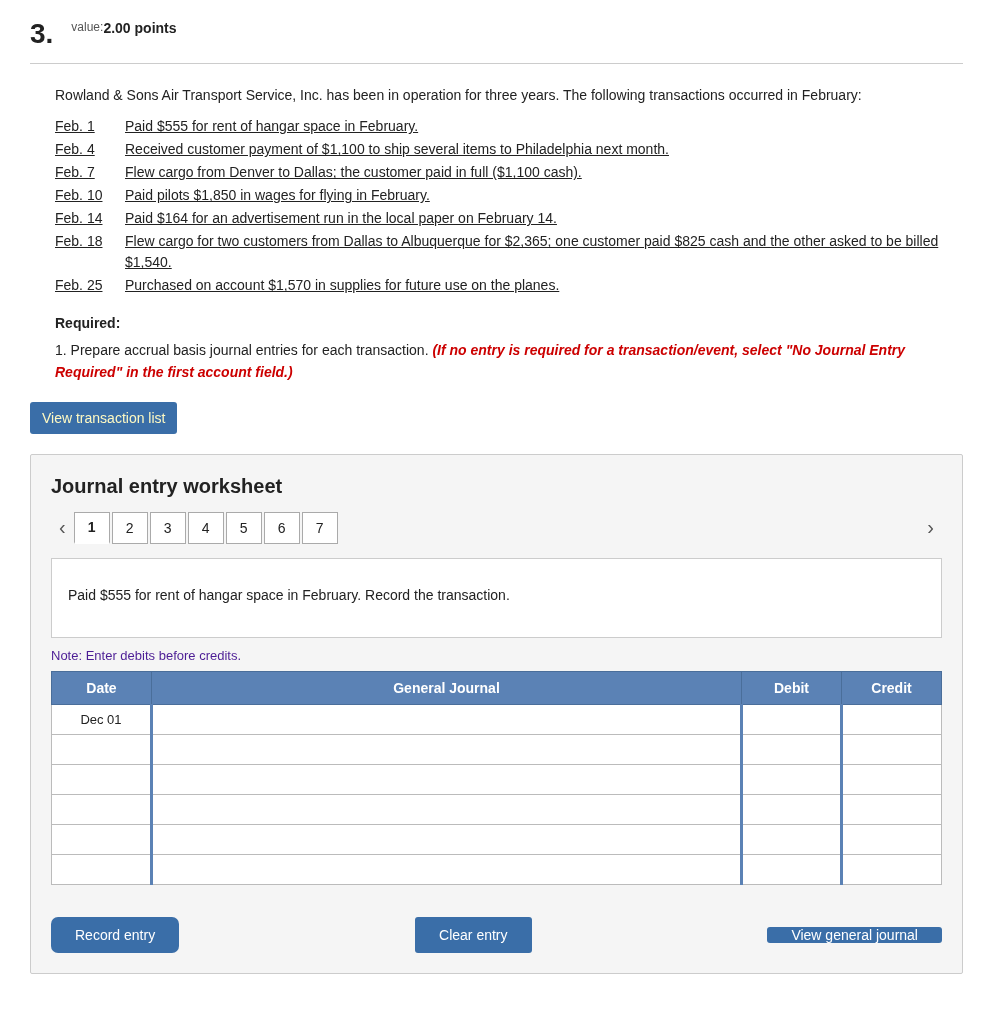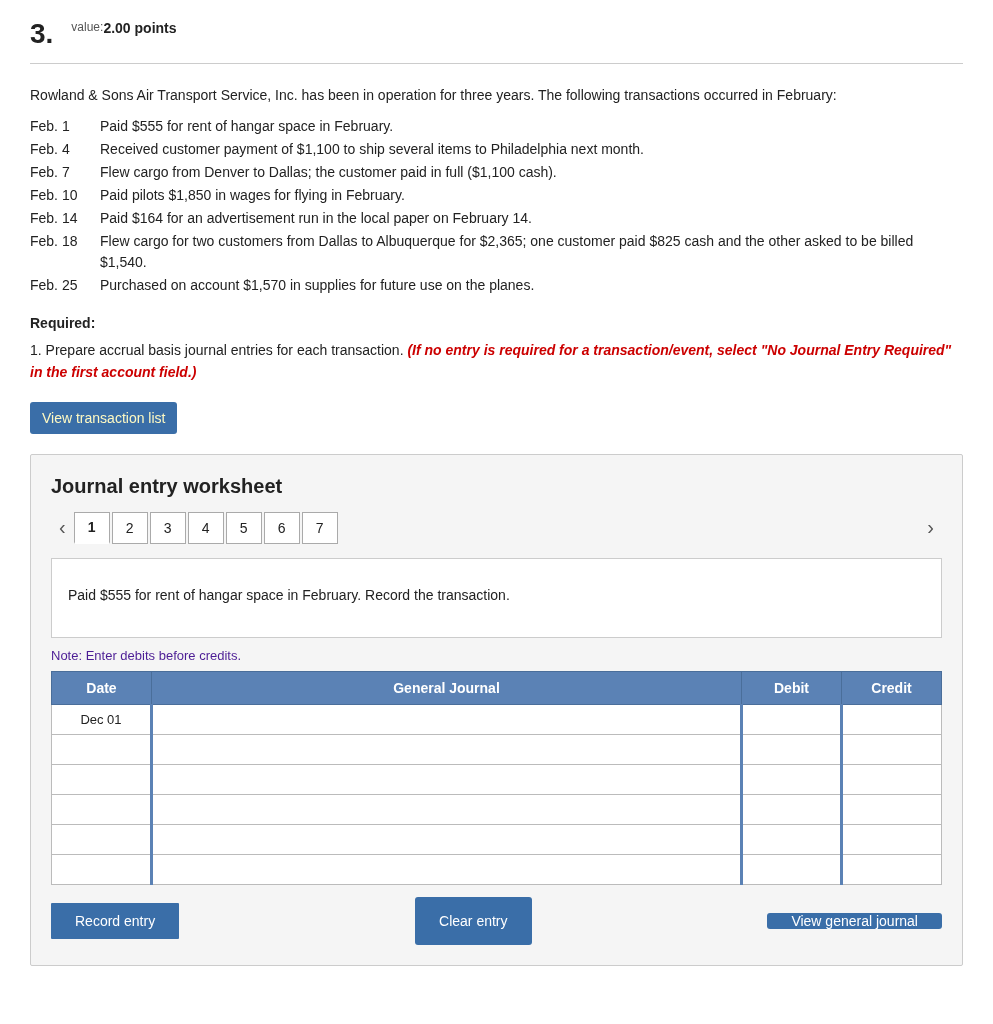--- a/index.html
+++ b/index.html
@@ -42,28 +42,30 @@
     }
 
     .question-meta .points {
       font-size: 14px;
       font-weight: bold;
     }
 
     .problem-text {
       margin-bottom: 18px;
       line-height: 1.6;
+      margin-left: 25px;
     }
 
     .problem-text p {
       margin-bottom: 6px;
     }
 
     .transactions {
       margin: 10px 0 10px 0;
+      text-decoration: underline;
     }
 
     .transaction-row {
       display: flex;
       margin-bottom: 2px;
       line-height: 1.5;
     }
 
     .tx-date {
       min-width: 70px;
@@ -170,21 +172,21 @@
 
     .note-text {
       color: #4c1d95;
       font-size: 13px;
       margin-bottom: 8px;
     }
 
     .journal-table {
       width: 100%;
       border-collapse: collapse;
-      margin-bottom: 12px;
+      margin-bottom: 32px;
     }
 
     .journal-table thead tr th {
       background: #5b82b5;
       color: #fff;
       font-weight: bold;
       padding: 8px 10px;
       border: 1px solid #4a6e9a;
       text-align: center;
       font-size: 14px;
@@ -228,28 +230,28 @@
       align-items: center;
     }
 
     .btn-record {
       background: #3a6ea8;
       color: #fff;
       border: none;
       padding: 10px 24px;
       font-size: 14px;
       cursor: pointer;
-      border-radius: 1px;
+      border-radius: 7px;
     }
 
     .btn-clear {
       background: #3a6ea8;
       color: #fff;
       border: none;
-      padding: 16px 24px;
+      padding: 10px 24px;
       font-size: 14px;
       cursor: pointer;
       border-radius: 3px;
     }
 
     .btn-view-journal {
       background: #3a6ea8;
       color: #fff;
       border: none;
       padding: 0 24px;

